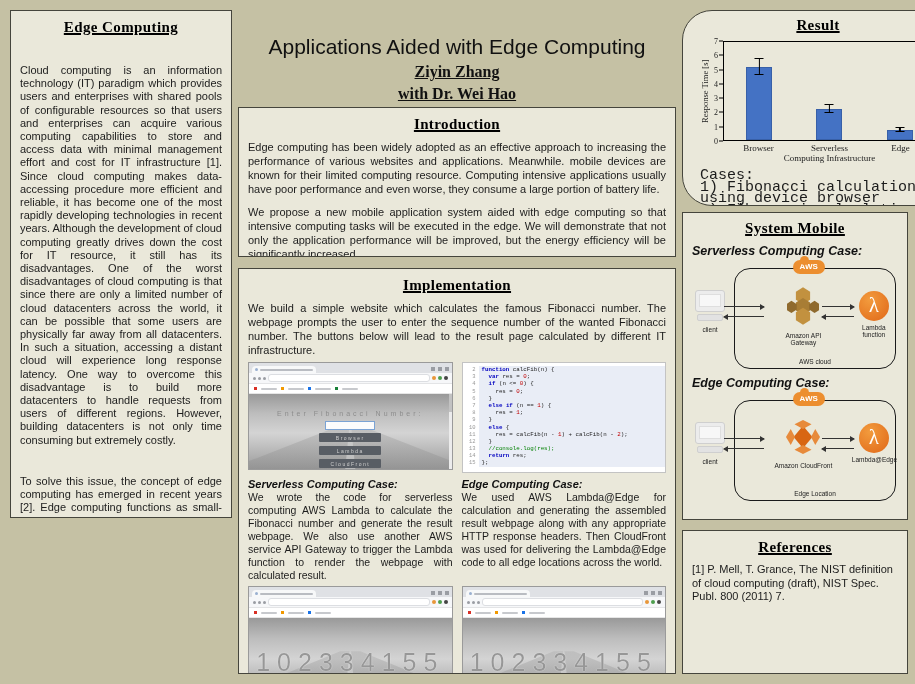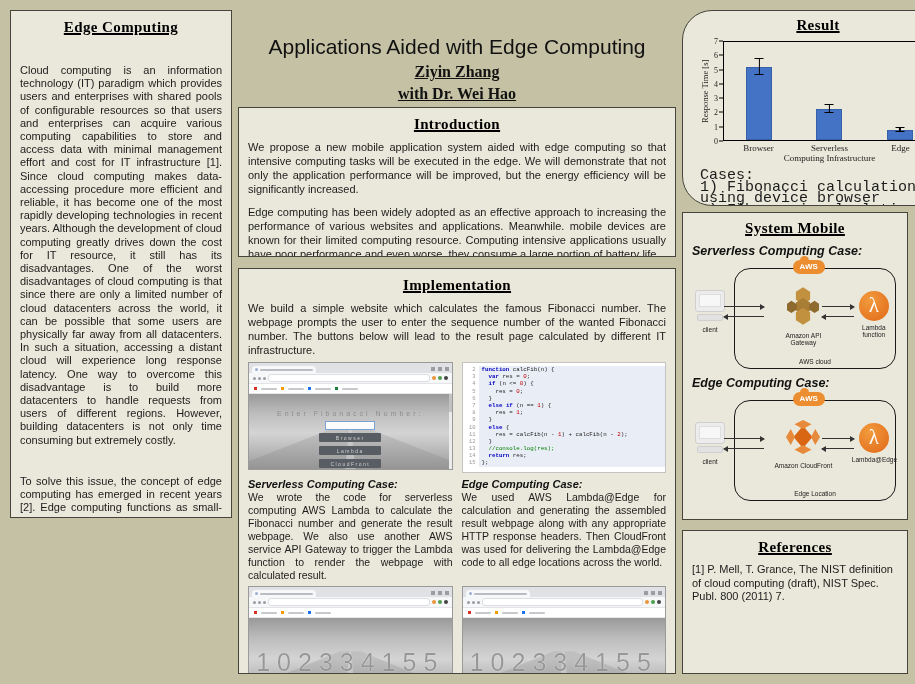--- a/index.html
+++ b/index.html
@@ -136,22 +136,22 @@
       <div class="title">
         <br>
         <span>Applications Aided with Edge Computing</span>
       </div>
       <div class="author">Ziyin Zhang</div>
       <div class="author">with Dr. Wei Hao</div>
     </header>
 
     <section class="box intro-box">
       <h2>Introduction</h2>
+      <p class="just">Edge computing has been widely adopted as an effective approach to increasing the performance of various websites and applications. Meanwhile. mobile devices are known for their limited computing resource. Computing intensive applications usually have poor performance and even worse, they consume a large portion of battery life.</p>
       <p class="just">We propose a new mobile application system aided with edge computing so that intensive computing tasks will be executed in the edge. We will demonstrate that not only the application performance will be improved, but the energy efficiency will be significantly increased.</p>
-      <p class="just">Edge computing has been widely adopted as an effective approach to increasing the performance of various websites and applications. Meanwhile. mobile devices are known for their limited computing resource. Computing intensive applications usually have poor performance and even worse, they consume a large portion of battery life.</p>
     </section>
 
     <section class="box impl-box">
       <h2>Implementation</h2>
       <p class="just">We build a simple website which calculates the famous Fibonacci number. The webpage prompts the user to enter the sequence number of the wanted Fibonacci number. The buttons below will lead to the result page calculated by different IT infrastructure.</p>
 
       <div class="row">
 
         <div class="browser">
           <div class="b-tabbar">

